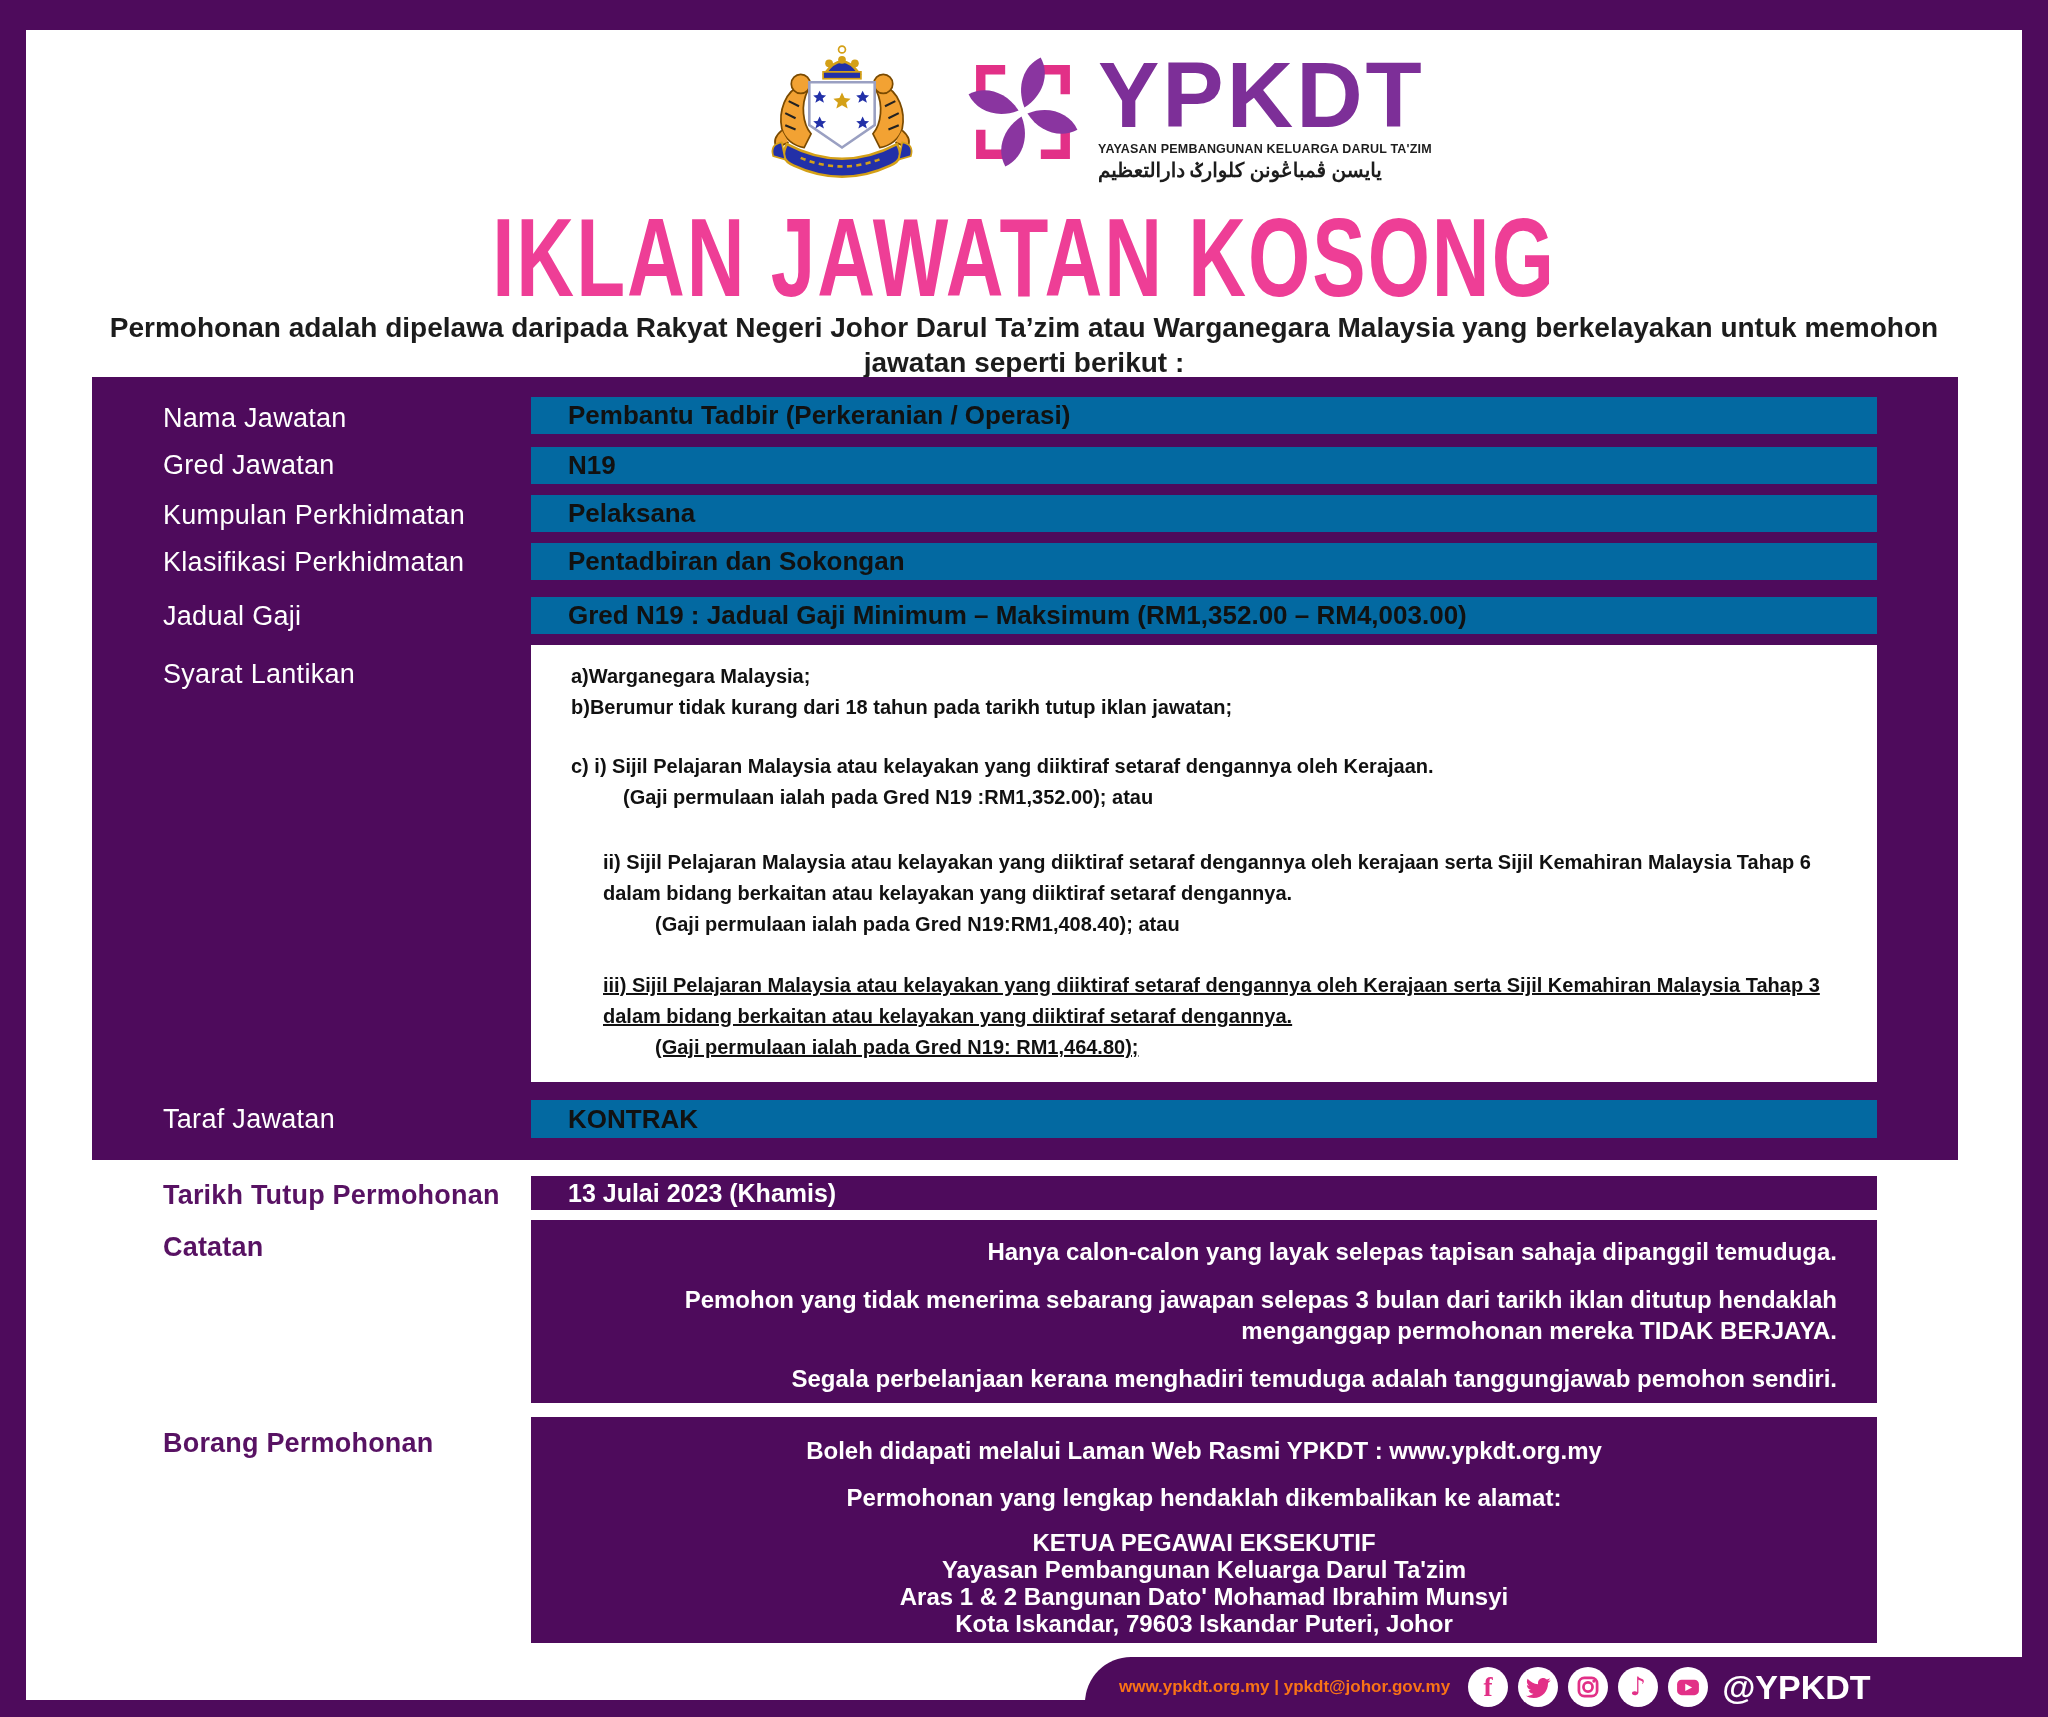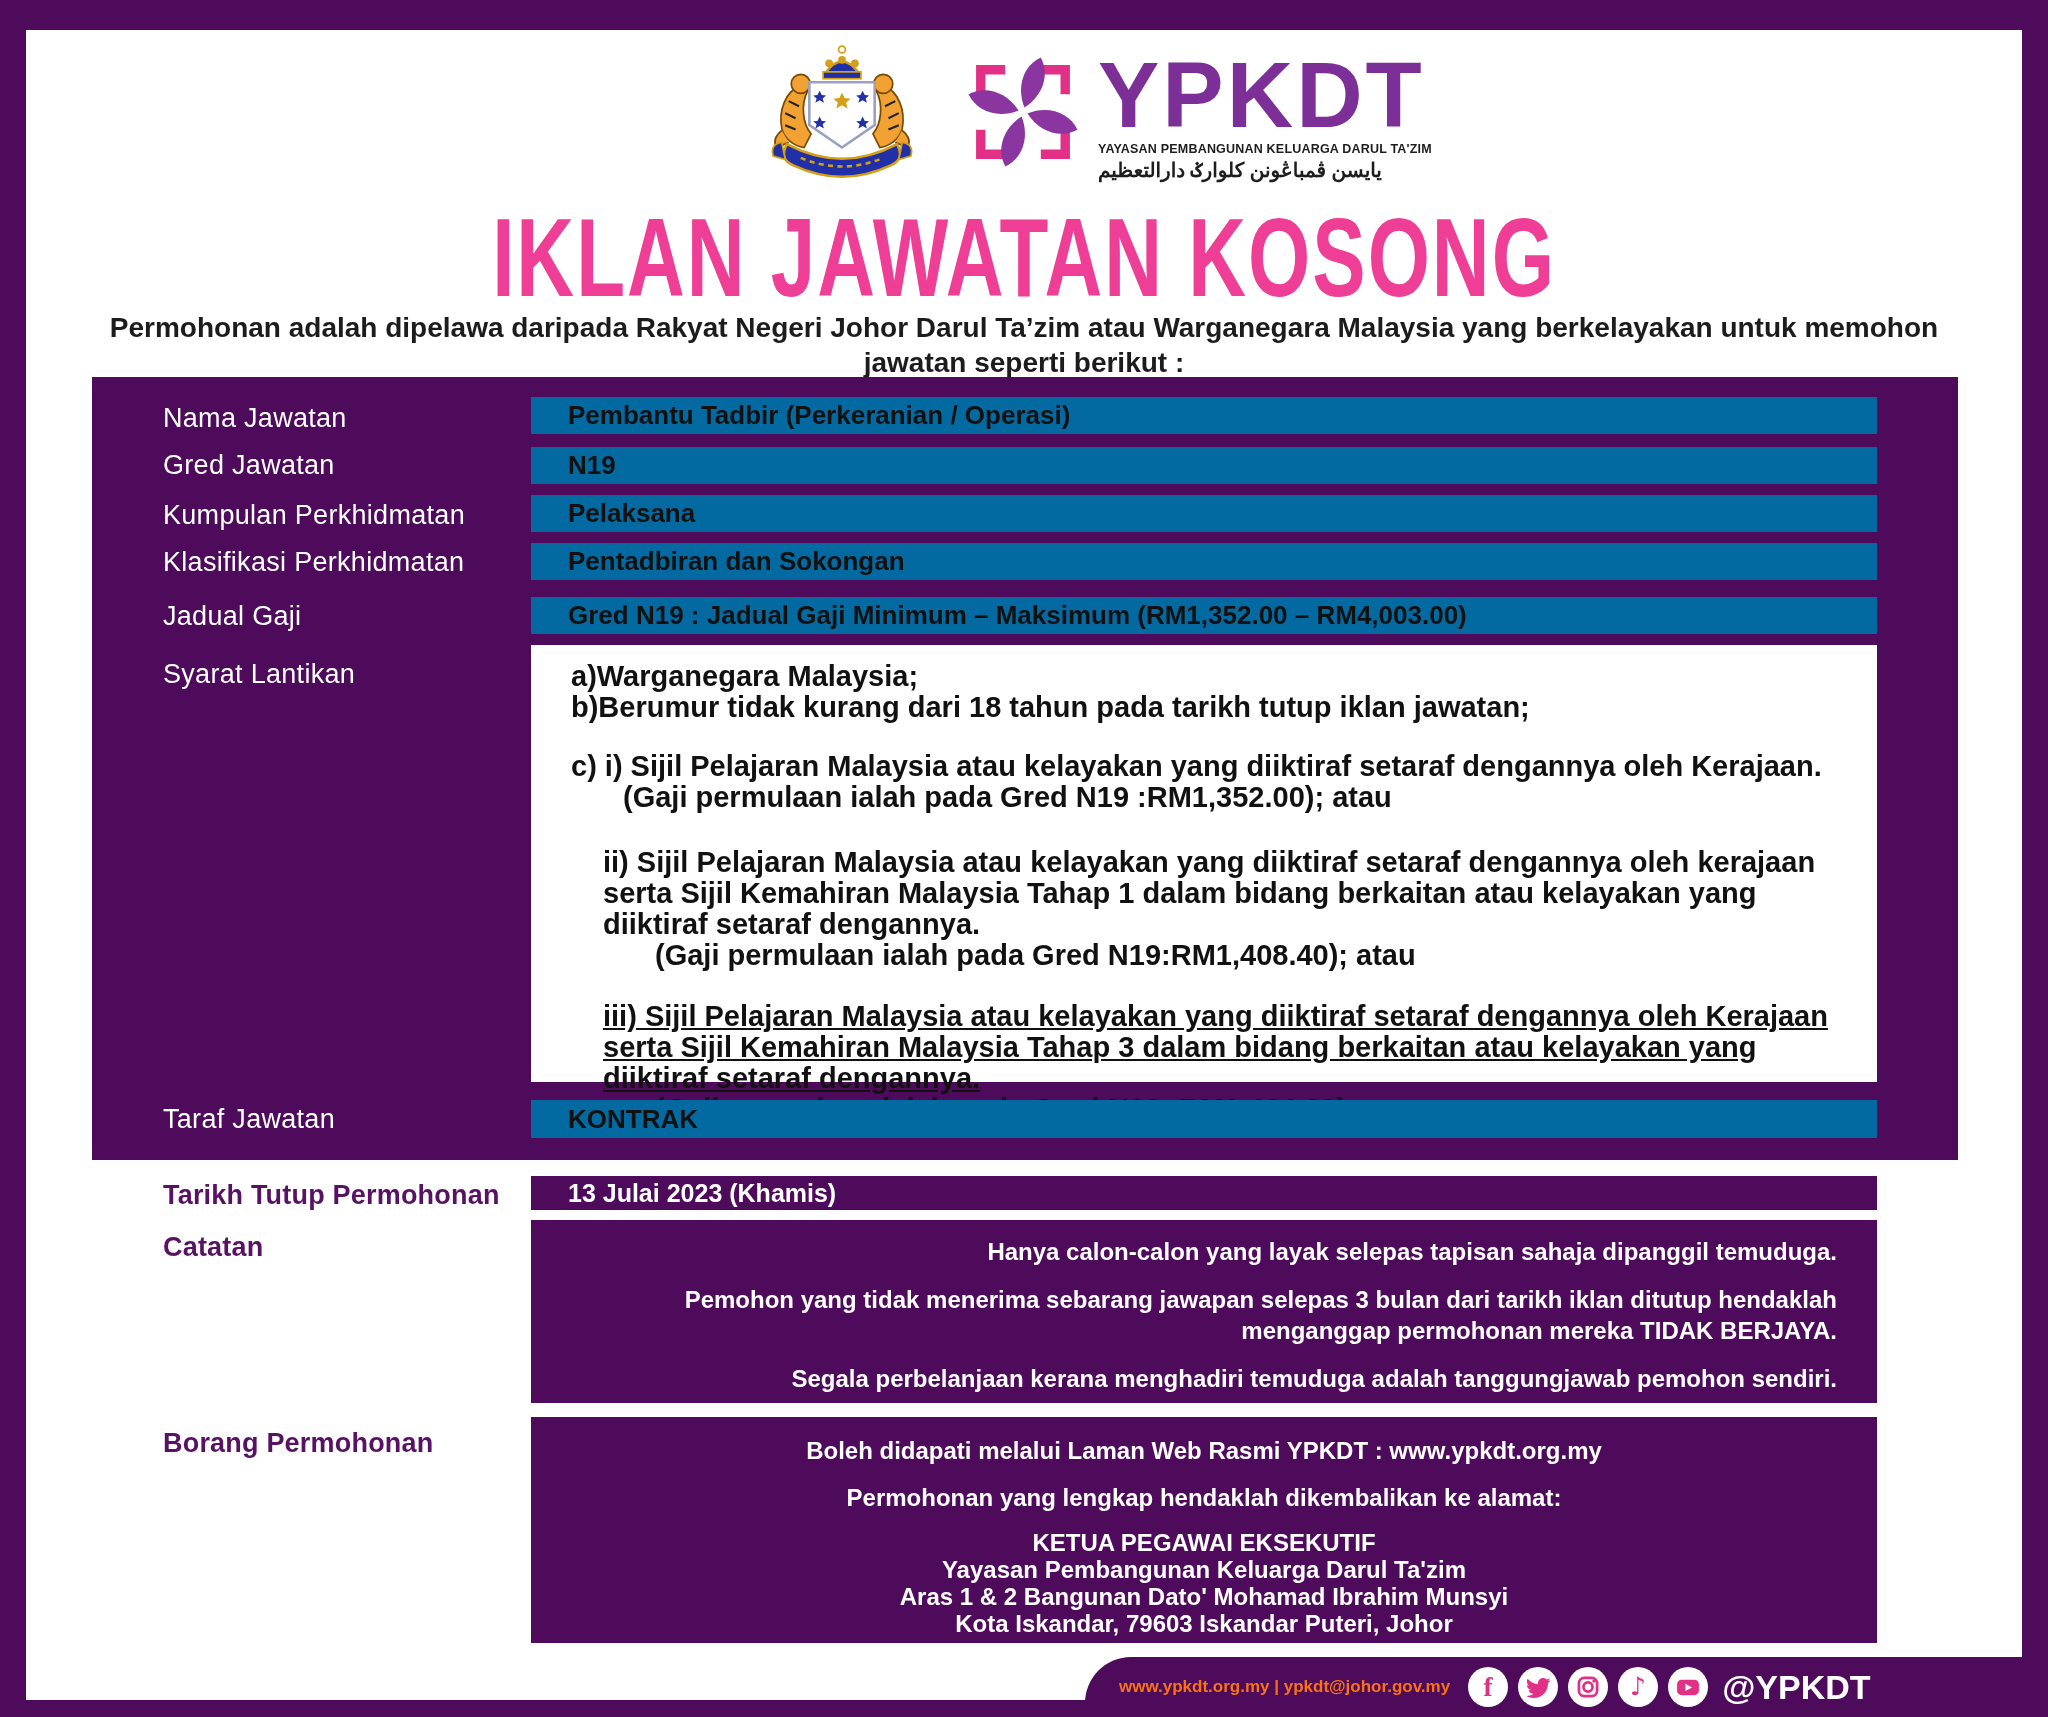--- a/index.html
+++ b/index.html
@@ -21,21 +21,21 @@
   #title{display:inline-block;font-size:80px;font-weight:800;color:#ee3e96;
          letter-spacing:2px;transform:scaleY(1.40);transform-origin:top center;white-space:nowrap;}
   #intro{left:94px;top:310px;width:1860px;text-align:center;font-size:28px;line-height:35px;
          font-weight:bold;color:#1c1c1c;}
   
   #panel{left:92px;top:377px;width:1866px;height:783px;background:#4e0b5c;}
   .row-label{left:163px;width:360px;color:#ffffff;font-size:27px;line-height:37px;font-weight:400;letter-spacing:.3px;}
   .row-box{left:531px;width:1346px;height:37px;background:#0369a1;
            font-size:26px;font-weight:bold;color:#111;line-height:37px;padding-left:37px;box-sizing:border-box;white-space:nowrap;}
   #syarat-box{left:531px;top:645px;width:1346px;height:437px;background:#ffffff;
-              box-sizing:border-box;padding:16px 40px;font-size:29px;font-weight:bold;color:#111;}
+              box-sizing:border-box;padding:16px 40px;font-size:20px;font-weight:bold;color:#111;}
   #syarat-box p{margin:0;line-height:31px;}
   .sy-block{margin-top:28px;}
   .sy-gaji{padding-left:52px;}
   .sy-ind{padding-left:32px;}
   
   .b-label{left:163px;width:360px;color:#581263;font-size:27px;font-weight:bold;letter-spacing:.2px;}
   .p-box{left:531px;width:1346px;background:#4e0b5c;color:#ffffff;box-sizing:border-box;}
   #tarikh-box{top:1176px;height:34px;font-size:25px;font-weight:bold;line-height:34px;padding-left:37px;}
   #catatan-box{top:1220px;height:183px;padding:16px 40px;font-size:24px;font-weight:bold;text-align:right;}
   #catatan-box p{margin:0 0 17px 0;line-height:31px;}
@@ -146,21 +146,21 @@
 
   <div class="abs row-label" style="top:656px;">Syarat Lantikan</div>
   <div id="syarat-box" class="abs">
     <p>a)Warganegara Malaysia;</p>
     <p>b)Berumur tidak kurang dari 18 tahun pada tarikh tutup iklan jawatan;</p>
     <div class="sy-block">
       <p>c)  i) Sijil Pelajaran Malaysia atau kelayakan yang diiktiraf setaraf dengannya oleh Kerajaan.</p>
       <p class="sy-gaji">(Gaji permulaan ialah pada Gred N19 :RM1,352.00); atau</p>
     </div>
     <div class="sy-block sy-ind" style="margin-top:34px;">
-      <p>ii) Sijil Pelajaran Malaysia atau kelayakan yang diiktiraf setaraf dengannya oleh kerajaan serta Sijil Kemahiran Malaysia Tahap 1 dalam bidang berkaitan atau kelayakan yang diiktiraf setaraf dengannya.</p>
+      <p>ii) Sijil Pelajaran Malaysia atau kelayakan yang diiktiraf setaraf dengannya oleh kerajaan serta Sijil Kemahiran Malaysia Tahap 6 dalam bidang berkaitan atau kelayakan yang diiktiraf setaraf dengannya.</p>
       <p class="sy-gaji">(Gaji permulaan ialah pada Gred N19:RM1,408.40); atau</p>
     </div>
     <div class="sy-block sy-ind" style="margin-top:30px;text-decoration:underline;">
       <p>iii) Sijil Pelajaran Malaysia atau kelayakan yang diiktiraf setaraf dengannya oleh Kerajaan serta Sijil Kemahiran Malaysia Tahap 3 dalam bidang berkaitan atau kelayakan yang diiktiraf setaraf dengannya.</p>
       <p class="sy-gaji">(Gaji permulaan ialah pada Gred N19: RM1,464.80);</p>
     </div>
   </div>
 
   <div class="abs row-label" style="top:1101px;">Taraf Jawatan</div>
   <div class="abs row-box" style="top:1100px;height:38px;line-height:38px;">KONTRAK</div>

